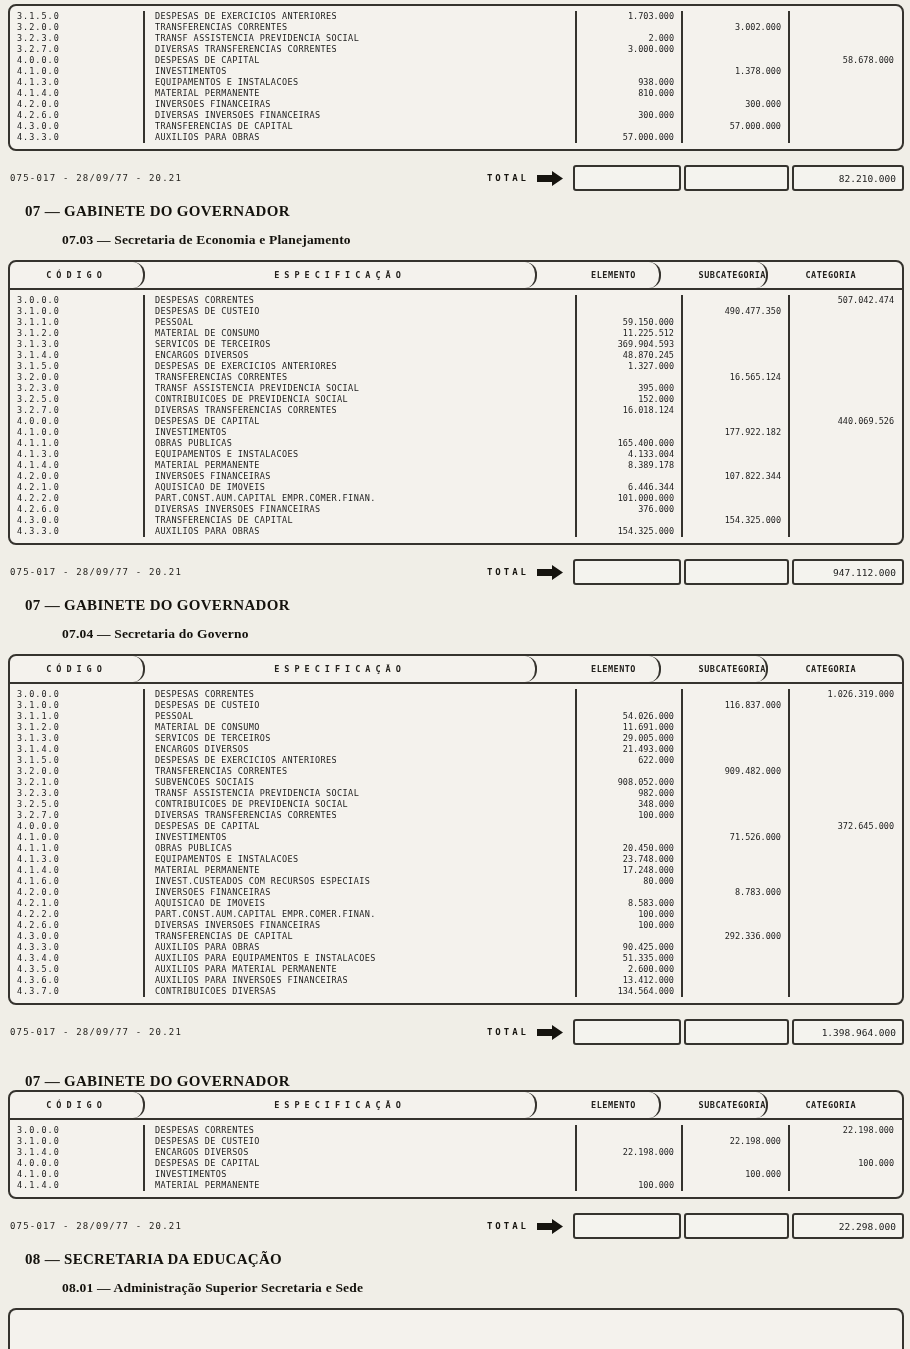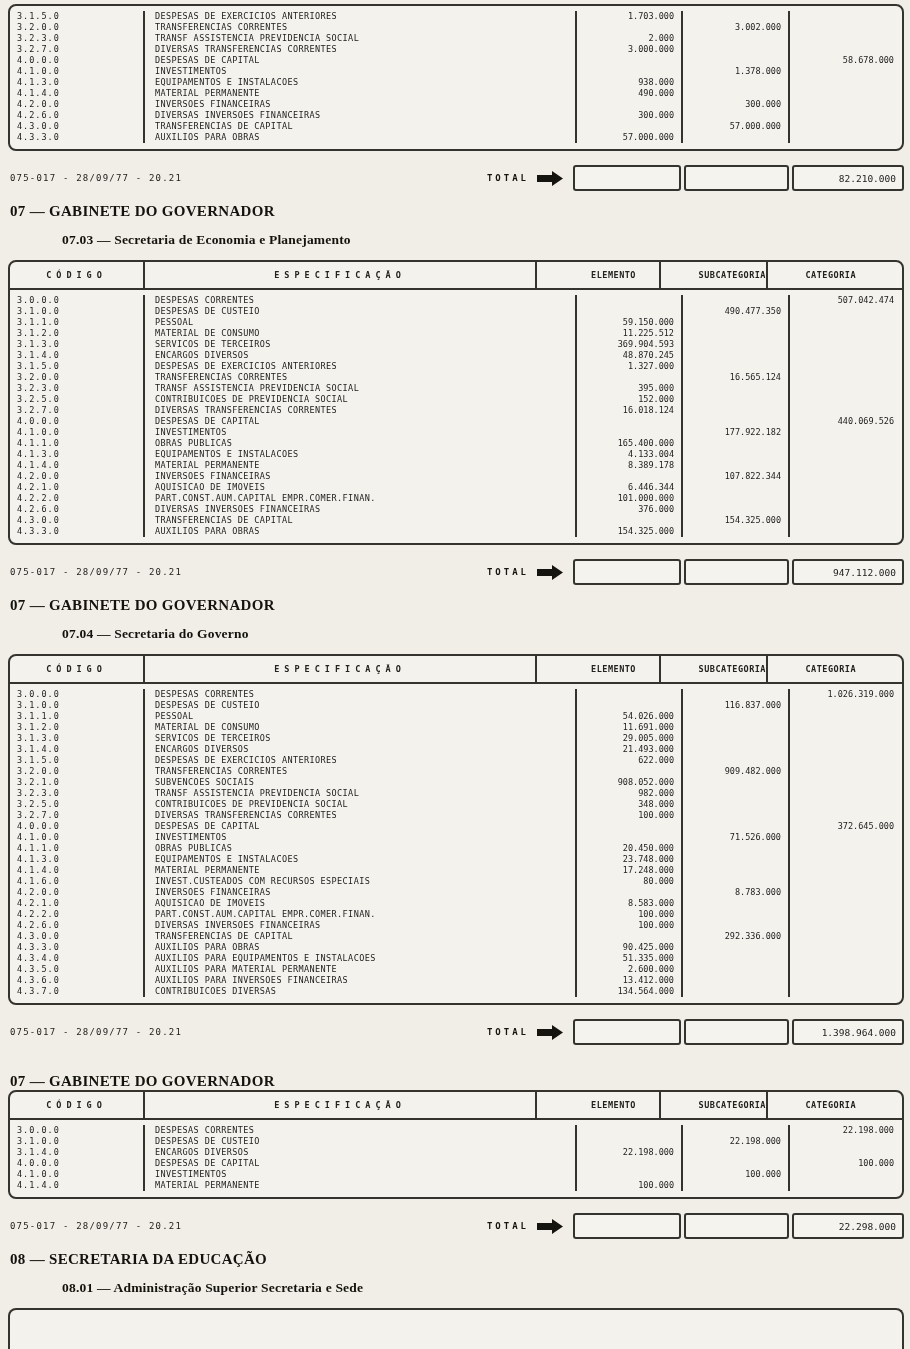--- a/index.html
+++ b/index.html
@@ -19,20 +19,21 @@
     border-radius:8px;
     background:rgba(255,255,255,0.25);
   }
   .tbl-last{border-bottom:none;border-radius:8px 8px 0 0;height:86px;overflow:hidden;}
   .thead{display:flex;height:26px;border-bottom:2px solid #35332e;align-items:stretch;}
   .thead .hcell{
     display:flex;align-items:center;
     font-size:8.5px;font-weight:bold;color:#24221e;
     border-right:2px solid #35332e;
     box-sizing:border-box;
+    border-radius:12px;
   }
   .thead .hcell:last-child{border-right:none;}
   .h-code{width:135px;justify-content:center;letter-spacing:5px;}
   .h-spec{width:392px;justify-content:center;letter-spacing:5px;}
   .h-el{width:124px;justify-content:flex-end;padding-right:23px;letter-spacing:0.5px;font-size:8px;}
   .h-sub{width:107px;justify-content:flex-end;letter-spacing:0.5px;font-size:8px;}
   .h-cat{width:111px;justify-content:flex-end;padding-right:23px;letter-spacing:0.5px;font-size:8px;}
 
   .tbody{padding:5px 0 6px 0;}
   .t-row{display:flex;height:11px;}
@@ -66,21 +67,21 @@
     font-size:9.5px;padding-right:6px;background:rgba(255,255,255,0.3);
   }
   .tbox.b1{width:108px;margin-right:3px;}
   .tbox.b2{width:105px;margin-right:3px;}
   .tbox.b3{width:112px;}
 
   
   .sec-h{
     font-family:"Liberation Serif", serif;
     font-size:15px;font-weight:bold;color:#14120d;
-    margin:12px 0 0 10px;letter-spacing:0.3px;
+    margin:12px 0 0 25px;letter-spacing:0.3px;
   }
   .sec-sub{
     font-family:"Liberation Serif", serif;
     font-size:13.5px;font-weight:bold;color:#14120d;
     margin:12px 0 12px 62px;letter-spacing:0.2px;
   }
   .gap-lg{margin-top:28px;}
 </style>
 </head>
 <body>
@@ -134,21 +135,21 @@
         <div class="t-row">
           <div class="cell c-code">4.1.3.0</div>
           <div class="cell c-spec">EQUIPAMENTOS E INSTALACOES</div>
           <div class="cell c-el">938.000</div>
           <div class="cell c-sub"></div>
           <div class="cell c-cat"></div>
         </div>
         <div class="t-row">
           <div class="cell c-code">4.1.4.0</div>
           <div class="cell c-spec">MATERIAL PERMANENTE</div>
-          <div class="cell c-el">490.000</div>
+          <div class="cell c-el">810.000</div>
           <div class="cell c-sub"></div>
           <div class="cell c-cat"></div>
         </div>
         <div class="t-row">
           <div class="cell c-code">4.2.0.0</div>
           <div class="cell c-spec">INVERSOES FINANCEIRAS</div>
           <div class="cell c-el"></div>
           <div class="cell c-sub">300.000</div>
           <div class="cell c-cat"></div>
         </div>

